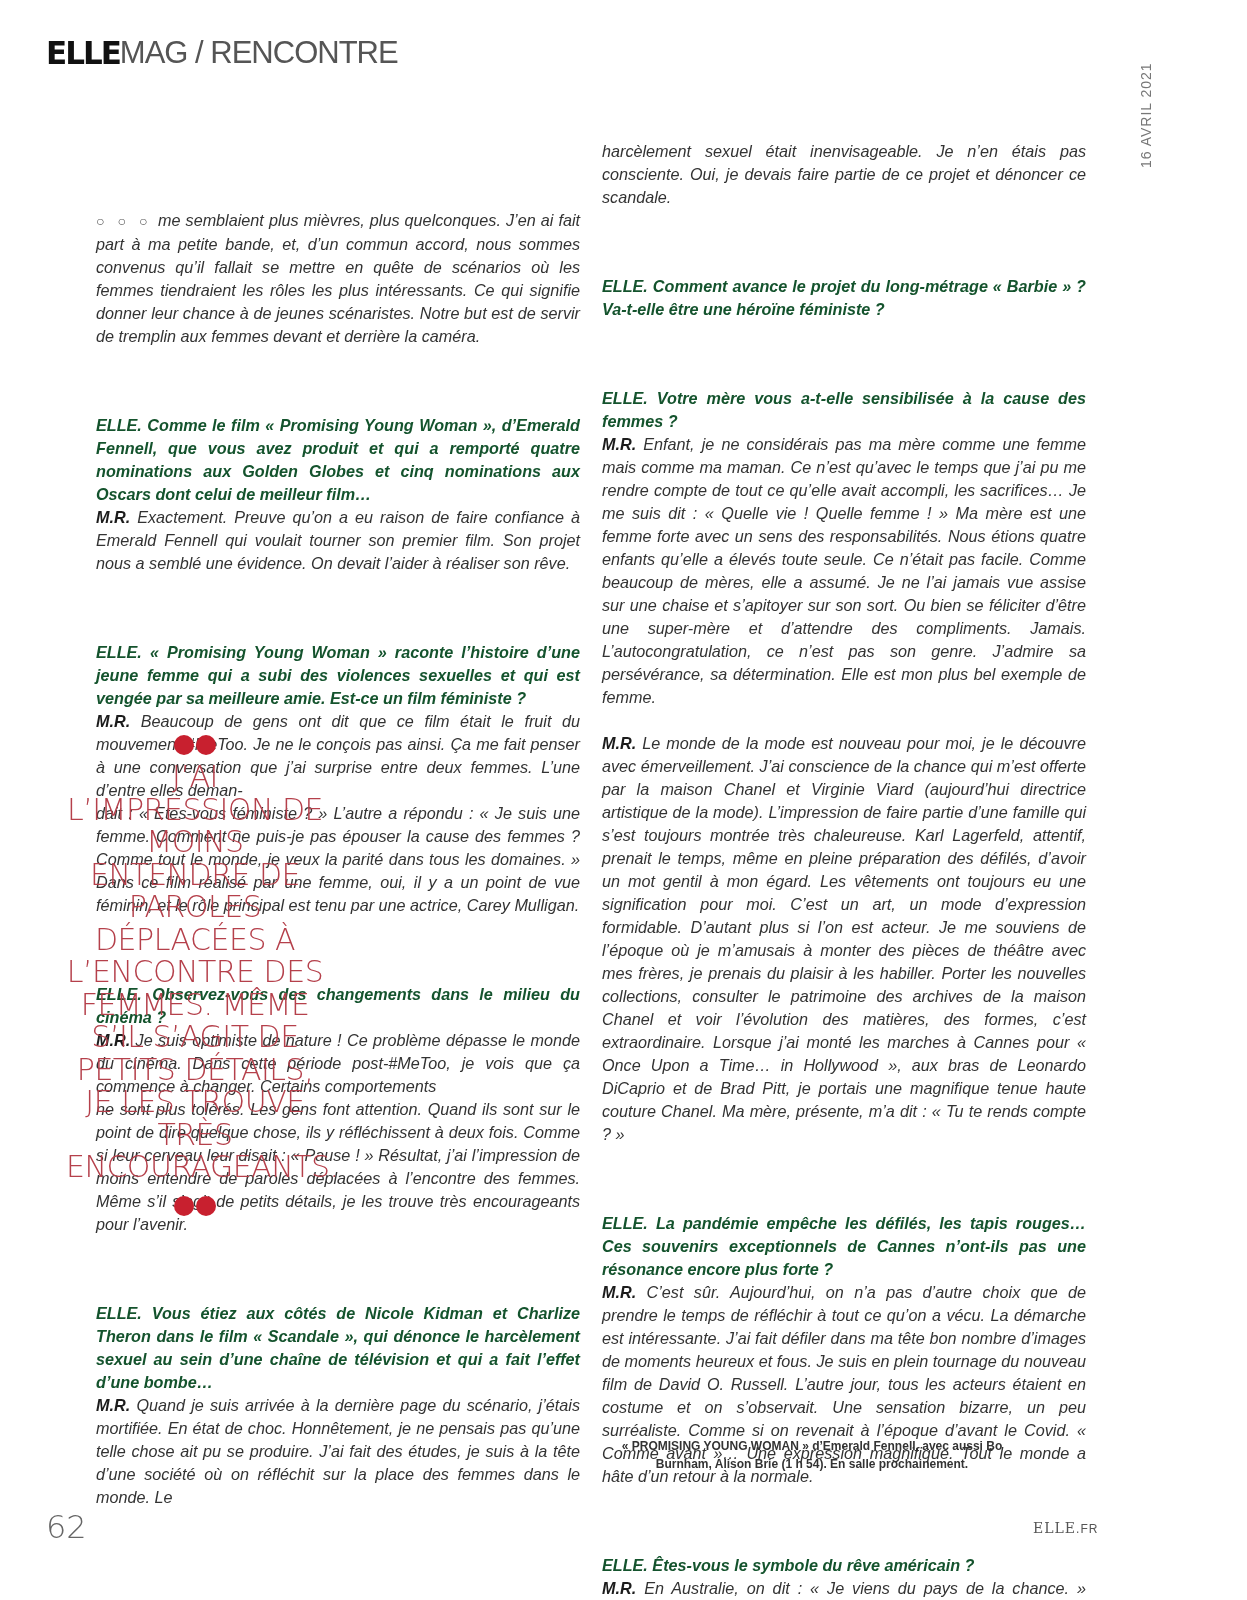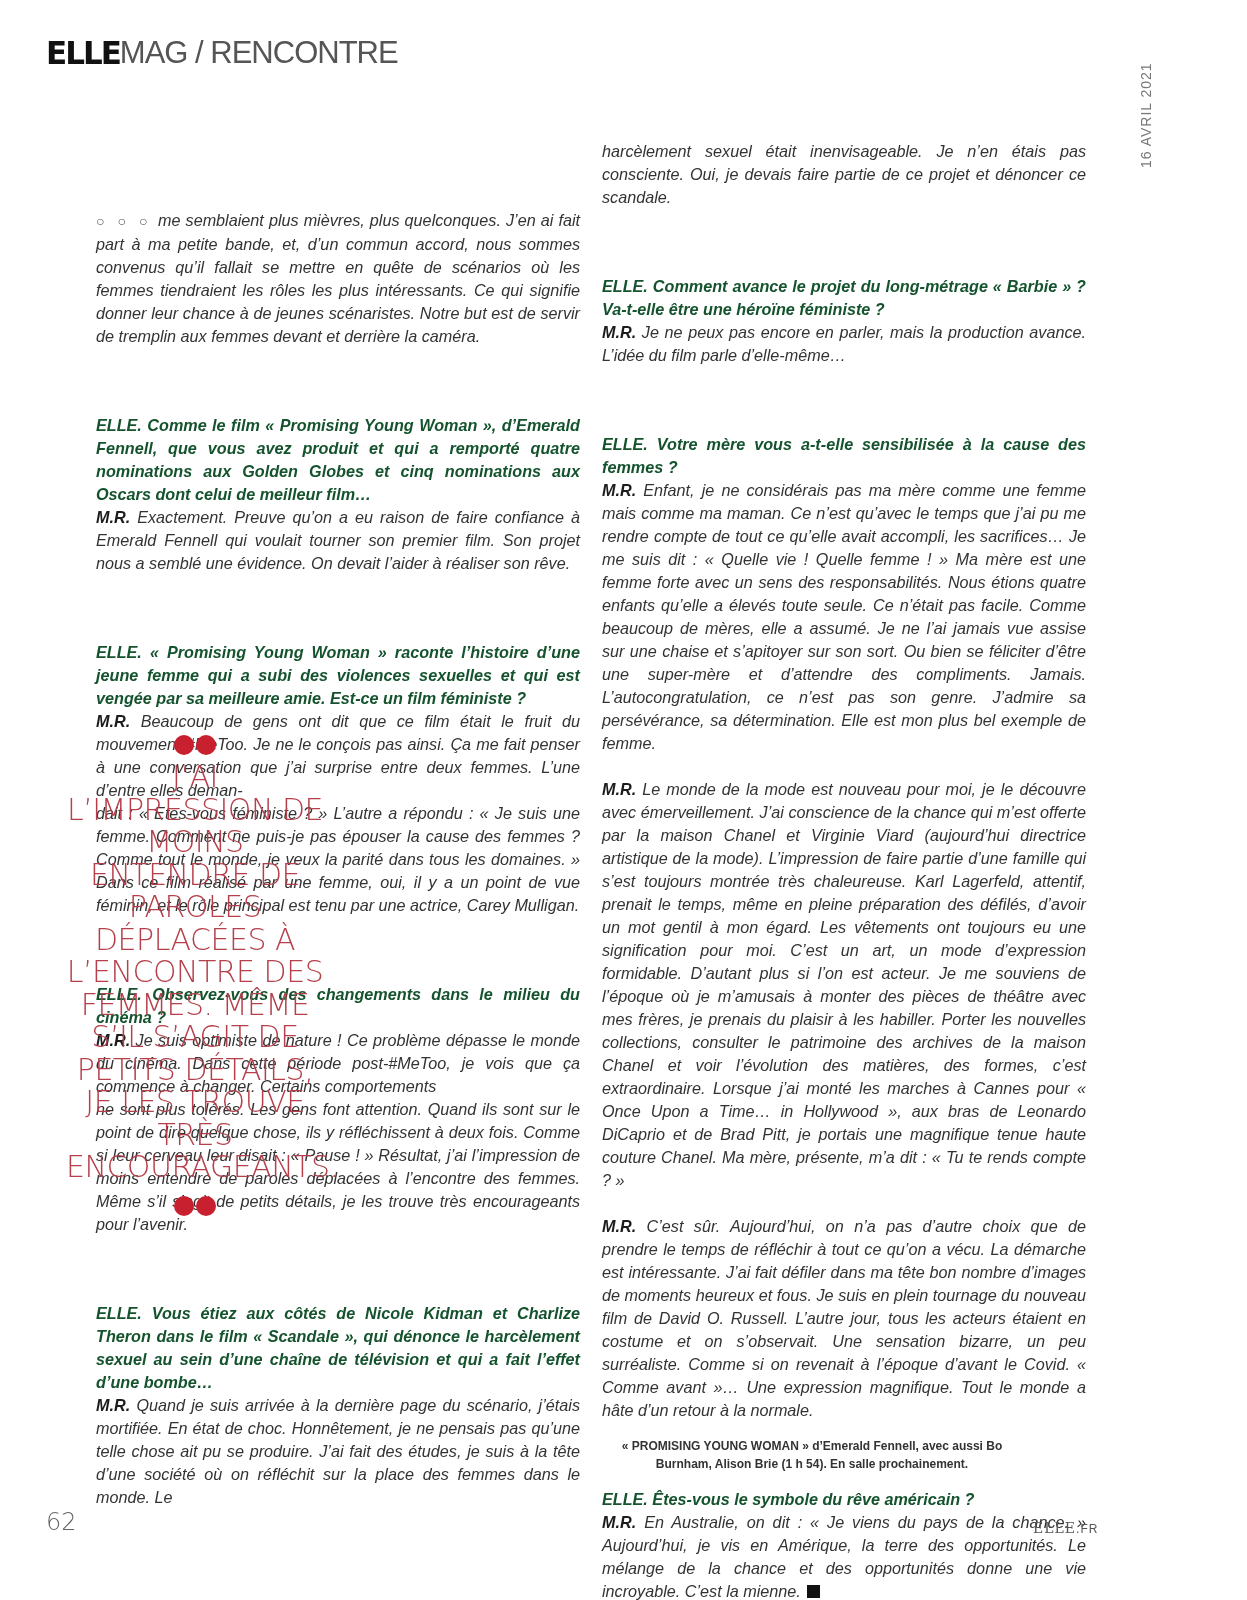--- a/index.html
+++ b/index.html
@@ -27,21 +27,21 @@
 
   .pullquote { position: absolute; left: 66px; top: 735px; width: 258px; text-align: center; color: #b33a48; }
   .pullquote .mark { display: flex; justify-content: center; gap: 2px; margin-bottom: 6px; }
   .pullquote .dot { width: 20px; height: 20px; border-radius: 50%; background: #c8202f; display: inline-block; }
   .pullquote .text { font-family: "DejaVu Sans", sans-serif; font-weight: 200; font-size: 30px; line-height: 32.5px; text-transform: uppercase; color: #b5404b; letter-spacing: -0.5px; }
   .pullquote .close { margin-top: 12px; }
 
   .endmark { display: inline-block; width: 13px; height: 13px; background: #111; margin-left: 6px; vertical-align: -1px; }
   .credits { position: absolute; left: 602px; top: 1437px; width: 420px; font-size: 12px; line-height: 18px; font-weight: bold; color: #333; text-align: center; }
 
-  .page-number { position: absolute; left: 46px; top: 1508px; font-size: 24px; font-weight: 300; color: #666; font-family: "DejaVu Sans", sans-serif; }
+  .page-number { position: absolute; left: 46px; top: 1508px; font-size: 32px; font-weight: 300; color: #666; font-family: "DejaVu Sans", sans-serif; }
   .footer-brand { position: absolute; left: 1033px; top: 1520px; font-size: 14px; color: #555; letter-spacing: 1px; font-family: "DejaVu Serif", serif; }
   .footer-brand .suffix { font-family: Liberation Sans, sans-serif; font-size: 12px; }
 </style>
 </head>
 <body>
 
 <div class="header">
   <span class="brand">ELLE</span>
   <span class="section">MAG / RENCONTRE</span>
 </div>
@@ -82,30 +82,30 @@
     <span class="dot"></span>
       <span class="dot"></span>
   </div>
 </div>
 
 <div class="col col-right">
   <p>harcèlement sexuel était inenvisageable. Je n’en étais pas consciente. Oui, je devais faire partie de ce projet et dénoncer ce scandale.</p>
   <div class="gap"></div>
 
   <p class="q">ELLE. Comment avance le projet du long-métrage « Barbie » ? Va-t-elle être une héroïne féministe ?</p>
-  <p><span class="mr">M.R.</span> <span>Je ne peux pas encore en parler, mais la production avance. L’idée du film parle d’elle-même…</span></p>
   <div class="gap"></div>
 
   <p class="q">ELLE. Votre mère vous a-t-elle sensibilisée à la cause des femmes ?</p>
   <p><span class="mr">M.R.</span> <span>Enfant, je ne considérais pas ma mère comme une femme mais comme ma maman. Ce n’est qu’avec le temps que j’ai pu me rendre compte de tout ce qu’elle avait accompli, les sacrifices… Je me suis dit : « Quelle vie ! Quelle femme ! » Ma mère est une femme forte avec un sens des responsabilités. Nous étions quatre enfants qu’elle a élevés toute seule. Ce n’était pas facile. Comme beaucoup de mères, elle a assumé. Je ne l’ai jamais vue assise sur une chaise et s’apitoyer sur son sort. Ou bien se féliciter d’être une super-mère et d’attendre des compliments. Jamais. L’autocongratulation, ce n’est pas son genre. J’admire sa persévérance, sa détermination. Elle est mon plus bel exemple de femme.</span></p>
   <div class="gap"></div>
 
   <p><span class="mr">M.R.</span> <span>Le monde de la mode est nouveau pour moi, je le découvre avec émerveillement. J’ai conscience de la chance qui m’est offerte par la maison Chanel et Virginie Viard (aujourd’hui directrice artistique de la mode). L’impression de faire partie d’une famille qui s’est toujours montrée très chaleureuse. Karl Lagerfeld, attentif, prenait le temps, même en pleine préparation des défilés, d’avoir un mot gentil à mon égard. Les vêtements ont toujours eu une signification pour moi. C’est un art, un mode d’expression formidable. D’autant plus si l’on est acteur. Je me souviens de l’époque où je m’amusais à monter des pièces de théâtre avec mes frères, je prenais du plaisir à les habiller. Porter les nouvelles collections, consulter le patrimoine des archives de la maison Chanel et voir l’évolution des matières, des formes, c’est extraordinaire. Lorsque j’ai monté les marches à Cannes pour « Once Upon a Time… in Hollywood », aux bras de Leonardo DiCaprio et de Brad Pitt, je portais une magnifique tenue haute couture Chanel. Ma mère, présente, m’a dit : « Tu te rends compte ? »</span></p>
   <div class="gap"></div>
 
+  <p class="q">ELLE. La pandémie empêche les défilés, les tapis rouges… Ces souvenirs exceptionnels de Cannes n’ont-ils pas une résonance encore plus forte ?</p>
   <p><span class="mr">M.R.</span> <span>C’est sûr. Aujourd’hui, on n’a pas d’autre choix que de prendre le temps de réfléchir à tout ce qu’on a vécu. La démarche est intéressante. J’ai fait défiler dans ma tête bon nombre d’images de moments heureux et fous. Je suis en plein tournage du nouveau film de David O. Russell. L’autre jour, tous les acteurs étaient en costume et on s’observait. Une sensation bizarre, un peu surréaliste. Comme si on revenait à l’époque d’avant le Covid. « Comme avant »… Une expression magnifique. Tout le monde a hâte d’un retour à la normale.</span></p>
   <div class="gap"></div>
 
   <p class="q">ELLE. Êtes-vous le symbole du rêve américain ?</p>
   <p><span class="mr">M.R.</span> <span>En Australie, on dit : « Je viens du pays de la chance. » Aujourd’hui, je vis en Amérique, la terre des opportunités. Le mélange de la chance et des opportunités donne une vie incroyable. C’est la mienne.</span><span class="endmark"></span></p>
 </div>
 
 <div class="credits">« PROMISING YOUNG WOMAN » d’Emerald Fennell, avec aussi Bo Burnham, Alison Brie (1 h 54). En salle prochainement.</div>
 
 <div class="page-number">62</div>

